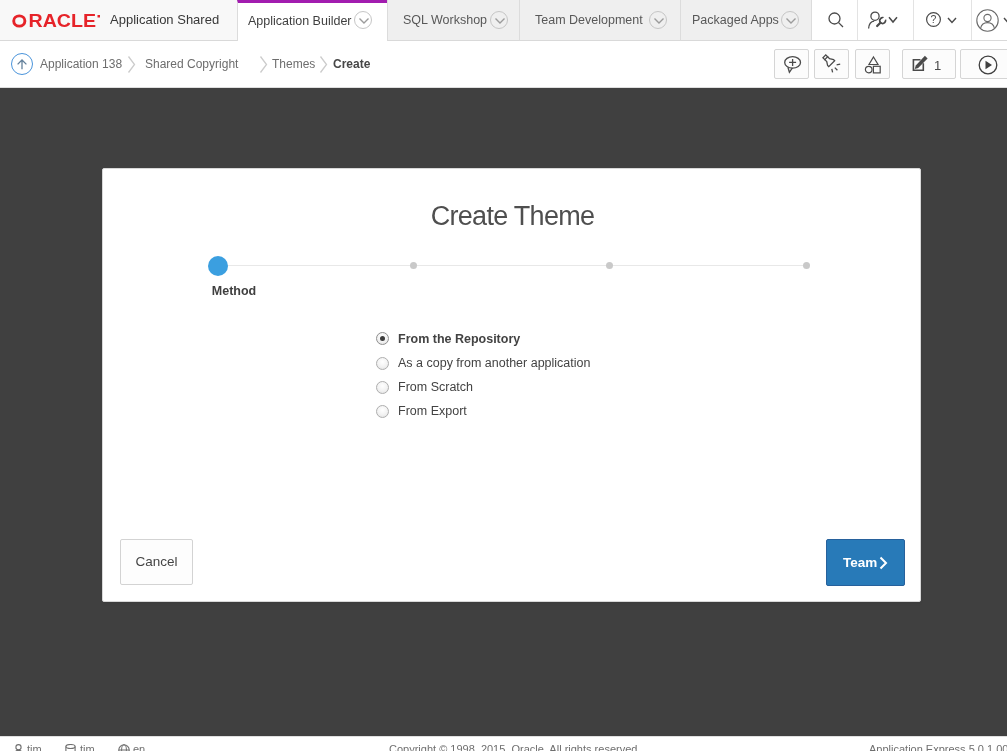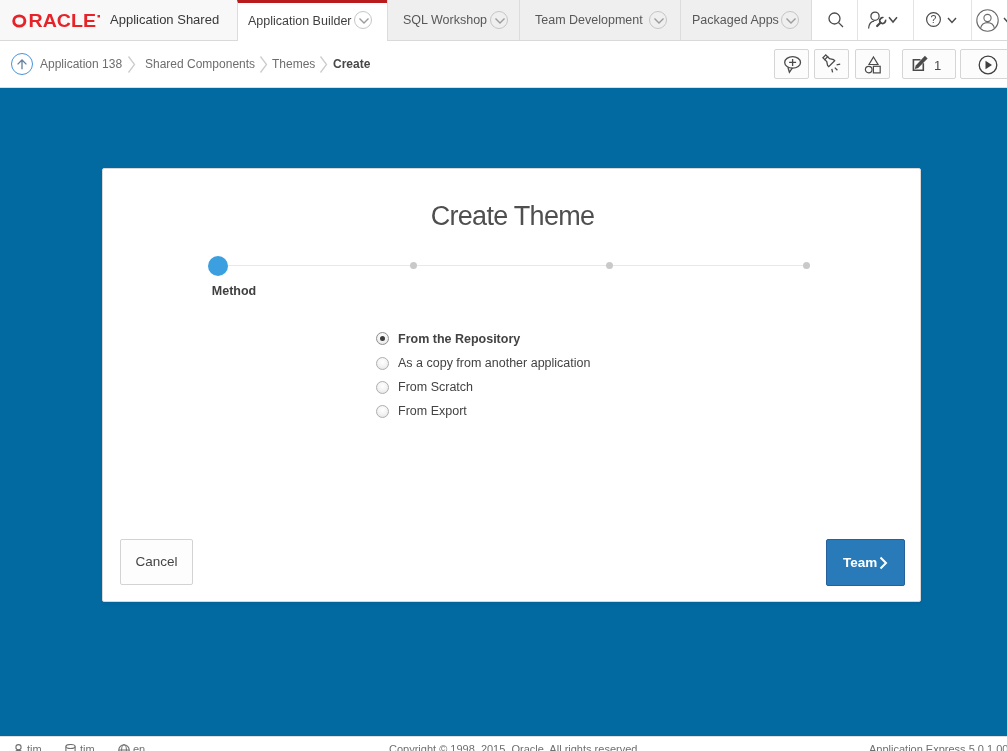--- a/index.html
+++ b/index.html
@@ -6,21 +6,21 @@
 html,body { width:1007px; height:751px; overflow:hidden; font-family:"Liberation Sans", sans-serif; background:#f5f5f5; }
 #page { position:relative; width:1007px; height:560px; }
 
 
 #hdr { position:absolute; left:0; top:0; width:1007px; height:41px; background:#f8f8f8; border-bottom:1px solid #d9d9d9; }
 #logo { position:absolute; left:12px; top:0; height:40px; }
 #logo-oracle { position:absolute; left:0; }
 #logo-txt { position:absolute; left:98px; top:0; height:40px; line-height:40px; font-size:13px; color:#383838; white-space:nowrap; }
 .tab { position:absolute; top:0; height:41px; background:#efefef; border-left:1px solid #dcdcdc; border-bottom:1px solid #d9d9d9; color:#585858; font-size:12.5px; }
 .tab .lbl { position:absolute; top:0; height:40px; line-height:40px; white-space:nowrap; }
-.tab.active { background:#ffffff; border-top:3px solid #b91c1c; border-bottom:none; height:43px; color:#3f3f3f; }
+.tab.active { background:#ffffff; border-top:3px solid #a21caf; border-bottom:none; height:43px; color:#3f3f3f; }
 .tab.active .lbl { height:37px; line-height:37px; }
 .circhev { position:absolute; top:11px; width:18px; height:18px; border:1px solid #c6c6c6; border-radius:50%; background:#fff0; }
 .tab.active .circhev { top:8px; }
 .circhev svg { position:absolute; left:3px; top:5px; }
 #tab1 { left:237px; width:150px; }
 #tab2 { left:387px; width:132px; }
 #tab3 { left:519px; width:161px; }
 #tab4 { left:680px; width:131px; }
 #hdricons { position:absolute; left:811px; top:0; width:196px; height:41px; background:#fff; border-left:1px solid #dcdcdc; border-bottom:1px solid #d9d9d9; }
 .hsep { position:absolute; top:0; width:1px; height:40px; background:#e3e3e3; }
@@ -28,21 +28,21 @@
 
 #crumbbar { position:absolute; left:0; top:41px; width:1007px; height:47px; background:#fff; border-bottom:1px solid #dedede; }
 #upbtn { position:absolute; left:11px; top:12px; width:22px; height:22px; border:1px solid #4a94db; border-radius:50%; }
 .crumb { position:absolute; top:0; height:47px; line-height:47px; font-size:12px; color:#6d6d6d; white-space:nowrap; }
 .crumb.last { color:#474747; font-weight:bold; }
 .csep { position:absolute; top:14px; }
 .abtn { position:absolute; top:8px; height:30px; background:#fcfcfc; border:1px solid #d5d5d5; border-radius:2px; }
 .abtn svg { position:absolute; }
 
 
-#main { position:absolute; left:0; top:88px; width:1007px; height:649px; background:#0369a1; }
+#main { position:absolute; left:0; top:88px; width:1007px; height:649px; background:#404040; }
 #card { position:absolute; left:102px; top:80px; width:819px; height:434px; background:#fff; border:1px solid #d8d8d8; border-radius:2px; box-shadow:0 2px 3px rgba(0,0,0,0.05); }
 #title { position:absolute; left:0; top:32px; width:819px; text-align:center; font-size:27px; letter-spacing:-0.7px; color:#4f4f4f; }
 
 #trainline { position:absolute; left:115px; top:96px; width:589px; height:1px; background:#e8e8e8; }
 .tdot { position:absolute; border-radius:50%; }
 #tdot1 { left:105px; top:87px; width:20px; height:20px; background:#3b9fe0; }
 #tdot2 { left:307px; top:93px; width:7px; height:7px; background:#c9c9c9; }
 #tdot3 { left:503px; top:93px; width:7px; height:7px; background:#c9c9c9; }
 #tdot4 { left:700px; top:93px; width:7px; height:7px; background:#c9c9c9; }
 #method { position:absolute; left:81px; top:115px; width:100px; text-align:center; font-size:12.5px; font-weight:bold; color:#3f3f3f; }
@@ -149,21 +149,21 @@
   </div>
 
   <div id="crumbbar">
     <div id="upbtn"><svg width="20" height="20" viewBox="0 0 20 20">
           <path d="M10 15.2 L10 6 M5.6 10.4 L10 6 L14.4 10.4" fill="none" stroke="#64819b" stroke-width="1.3"></path>
         </svg></div>
     <div class="crumb" style="left:40px;">Application 138</div>
     <svg class="csep" style="left:127px;" width="9" height="19" viewBox="0 0 9 19">
         <path d="M1.5 1.5 L7.5 9.5 L1.5 17.5" fill="none" stroke="#cccccc" stroke-width="1.3"></path>
       </svg>
-    <div class="crumb" style="left:145px;">Shared Components</div>
+    <div class="crumb" style="left:145px;">Shared Copyright</div>
     <svg class="csep" style="left:259px;" width="9" height="19" viewBox="0 0 9 19">
         <path d="M1.5 1.5 L7.5 9.5 L1.5 17.5" fill="none" stroke="#cccccc" stroke-width="1.3"></path>
       </svg>
     <div class="crumb" style="left:272px;">Themes</div>
     <svg class="csep" style="left:319px;" width="9" height="19" viewBox="0 0 9 19">
         <path d="M1.5 1.5 L7.5 9.5 L1.5 17.5" fill="none" stroke="#cccccc" stroke-width="1.3"></path>
       </svg>
     <div class="crumb last" style="left:333px;">Create</div>
 
     <div class="abtn" style="left:774px; width:35px;">

